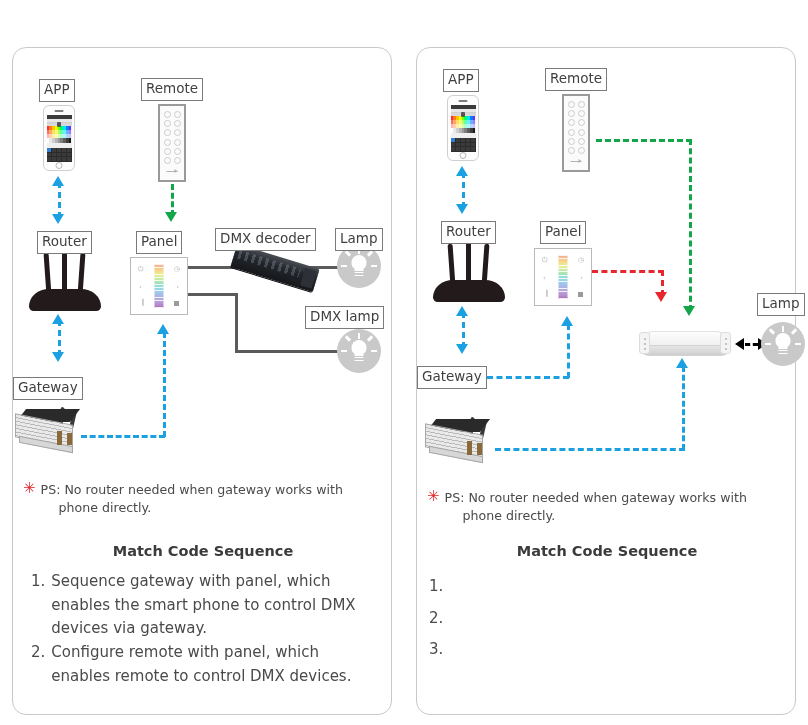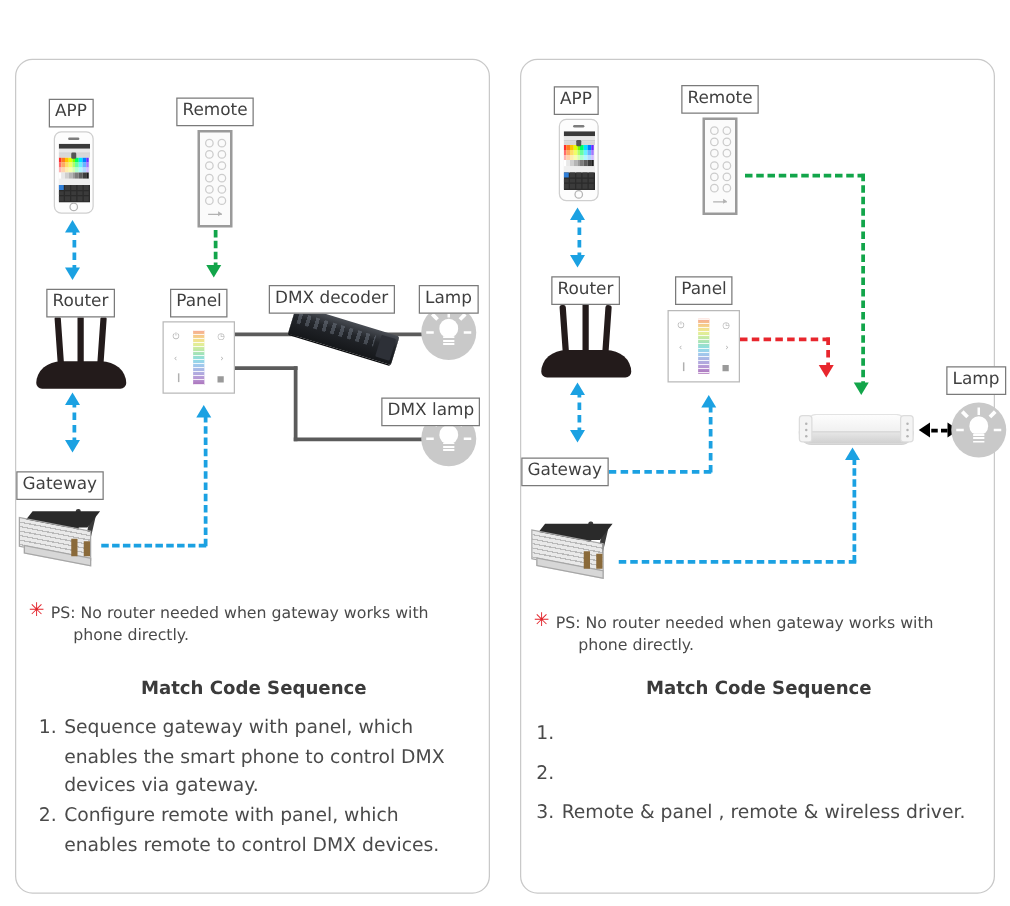--- a/index.html
+++ b/index.html
@@ -339,21 +339,21 @@
       <div class="lamp" style="left:324px; top:196px;">
         <div class="ray r-top"></div>
         <div class="ray r-l"></div>
         <div class="ray r-r"></div>
         <div class="ray r-tl"></div>
         <div class="ray r-tr"></div>
         <div class="bulb"></div>
         <div class="base"></div>
       </div>
 
-      <div class="lbl" style="left:292px; top:270px;">DMX lamp</div>
+      <div class="lbl" style="left:292px; top:258px;">DMX lamp</div>
       <div class="lamp" style="left:324px; top:281px;">
         <div class="ray r-top"></div>
         <div class="ray r-l"></div>
         <div class="ray r-r"></div>
         <div class="ray r-tl"></div>
         <div class="ray r-tr"></div>
         <div class="bulb"></div>
         <div class="base"></div>
       </div>
 
@@ -568,20 +568,19 @@
       <div class="seq-title" style="left:0; top:495px; width:380px;">Match Code Sequence</div>
       <ul class="seq-list" style="left:12px; top:523px; width:360px; font-size:15px; line-height:2.1;">
         <li>
           <span class="num">1.</span>
         </li>
         <li>
           <span class="num">2.</span>
         </li>
         <li>
           <span class="num">3.</span>
-          <span>Remote &amp; panel , remote &amp; wireless driver.</span>
         </li>
       </ul>
 
     </div>
   </div>
 
 </div>
 
 </body></html>

